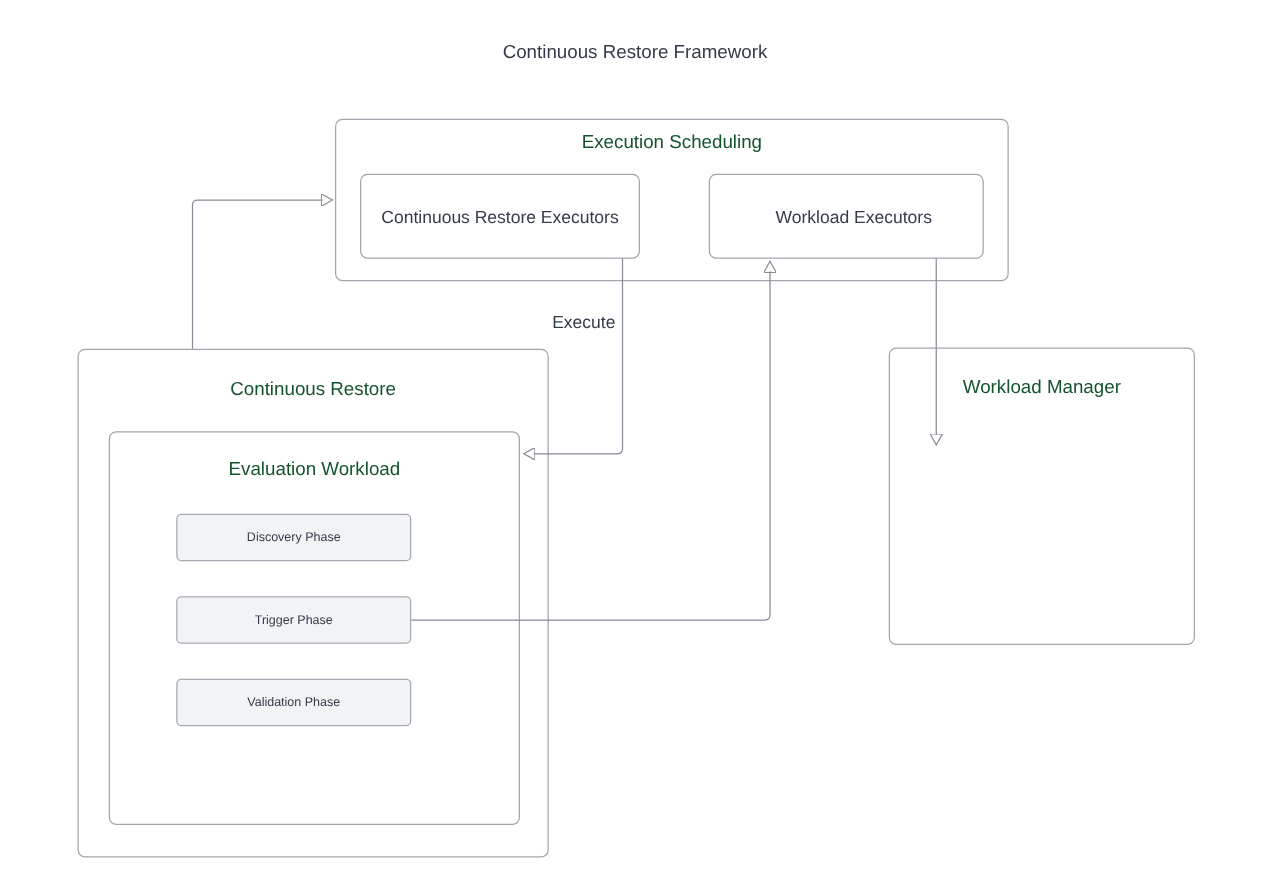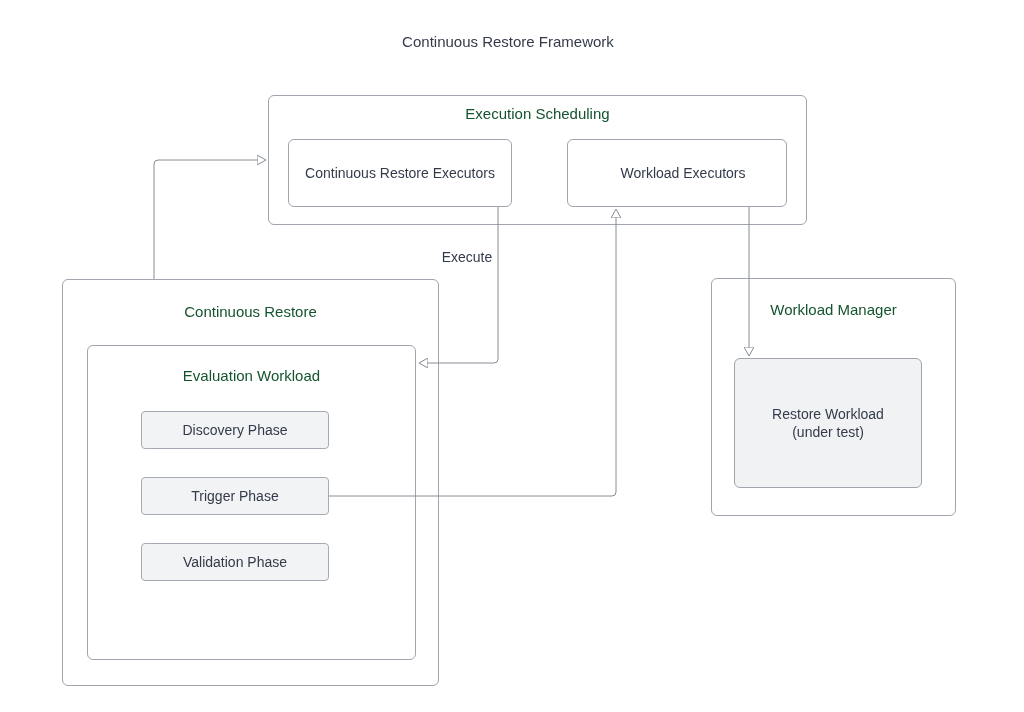--- a/index.html
+++ b/index.html
@@ -41,21 +41,21 @@
     box-sizing: border-box;
     left: 141px;
     width: 188px;
     height: 38px;
     background: #f2f3f4;
     border: 1px solid #a6aab2;
     border-radius: 4px;
     display: flex;
     align-items: center;
     justify-content: center;
-    font-size: 14px;
+    font-size: 10px;
   }
   .filled {
     background: #f1f2f3;
   }
   #diagram-title {
     position: absolute;
     top: 33px;
     left: 0;
     width: 1016px;
     text-align: center;
@@ -116,24 +116,20 @@
     <span>Validation Phase</span>
   </div>
   <div class="phase" style="top:477px;">
     <span>Trigger Phase</span>
   </div>
 
   <div class="node" style="left:711px; top:278px; width:245px; height:238px;">
     <span class="container-label" style="padding-top:22px;">Workload Manager</span>
   </div>
 
-  <div class="node leaf filled" style="left:734px; top:358px; width:188px; height:130px; flex-direction:column; line-height:18px;">
-    <span>Restore Workload</span>
-    <span>(under test)</span>
-  </div>
 
 
   <div class="edge-label" style="left:440px; top:249px; width:54px;">Execute</div>
 
   <svg id="connector-layer" viewBox="0 0 1024 712" xmlns="http://www.w3.org/2000/svg">
     <defs>
       <marker id="arrow" markerWidth="10" markerHeight="10" refX="1" refY="5" orient="auto" markerUnits="userSpaceOnUse">
         <path d="M0,0 L9,5 L0,10 Z" fill="#39404f" stroke="none"></path>
       </marker>
     </defs>

